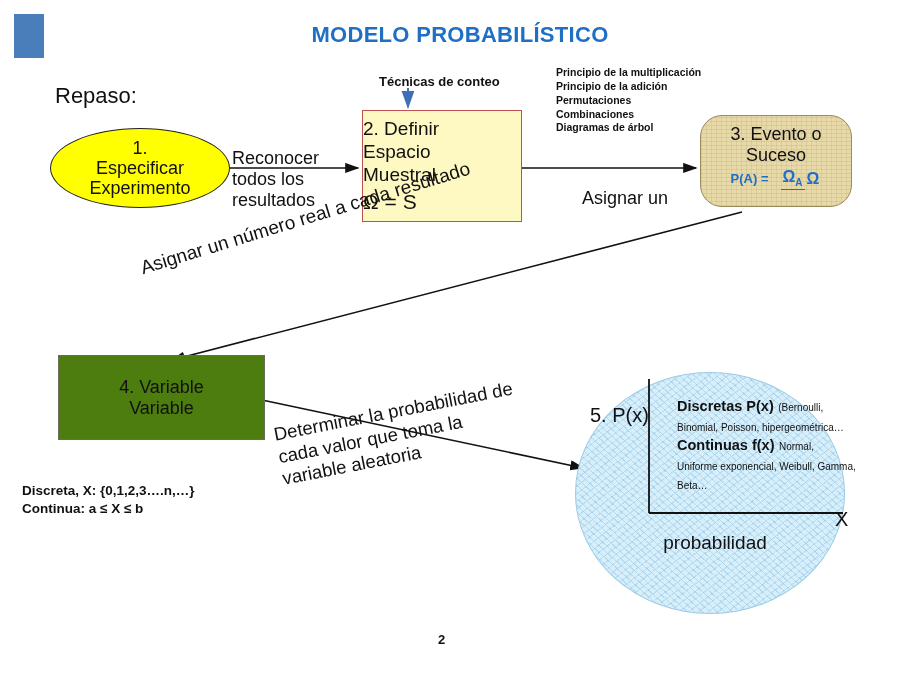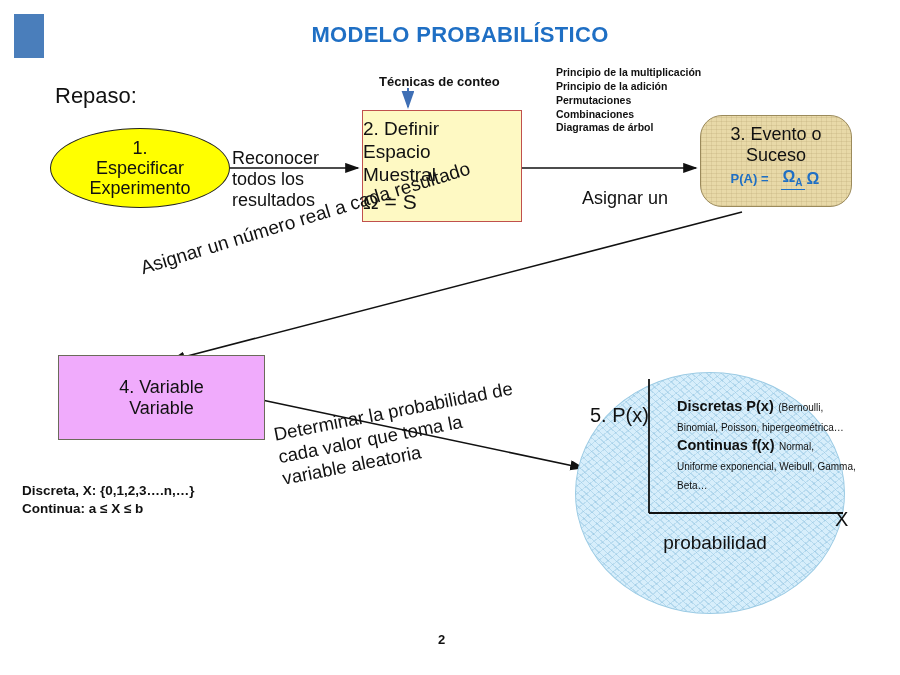--- a/index.html
+++ b/index.html
@@ -115,21 +115,21 @@
     font-size: 16px;
   }
   .frac .num { border-bottom: 1.4px solid #1f6fc4; padding: 0 2px; }
   .frac .den { padding: 0 2px; }
   .sub { font-size: 10px; vertical-align: sub; }
 
   
   #node4 {
     left: 58px; top: 355px;
     width: 205px; height: 83px;
-    background: #f0abfc;
+    background: #4d7c0f;
     border: 1.4px solid #6b6b5a;
     display: flex;
     align-items: center;
     justify-content: center;
     text-align: center;
     line-height: 1.15;
     font-size: 18px;
     color: #111;
   }
 

